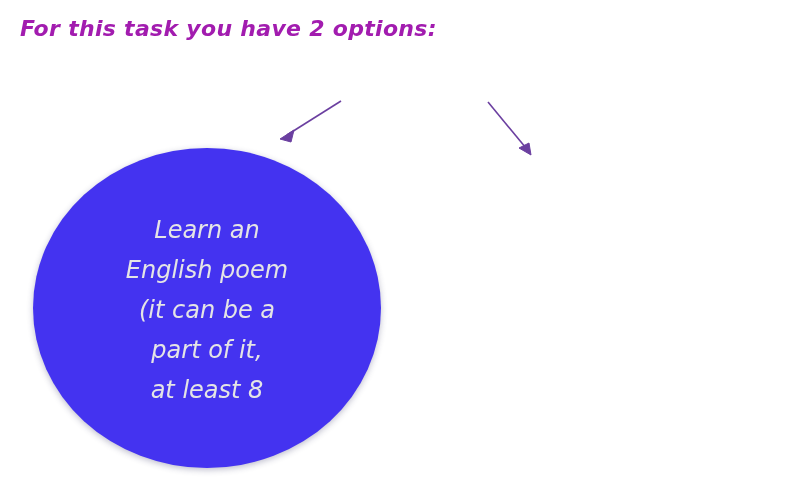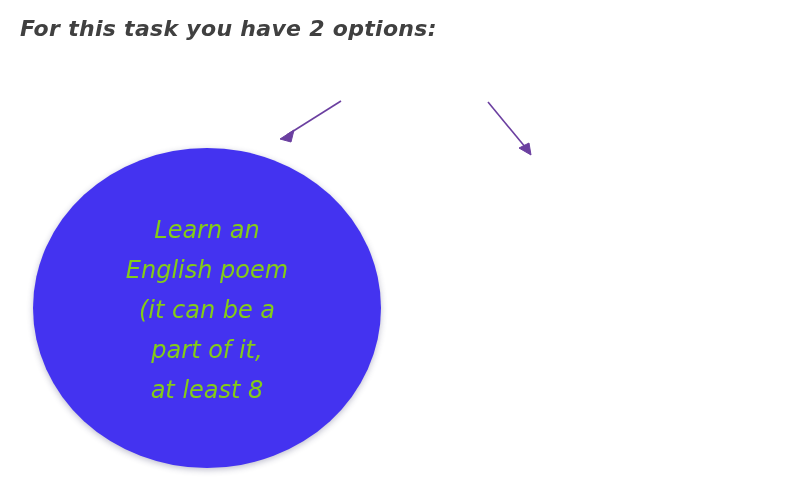--- a/index.html
+++ b/index.html
@@ -85,35 +85,35 @@
     text-align: left;
     color: #ffffff;
     text-shadow: 0 1px 1px rgba(20, 20, 80, 0.35);
   }
 </style>
 </head>
 <body>
 
 <div id="slide" style="background: rgb(255, 255, 255);">
 
-  <div id="title" style="color: #404040;">For this task you have 2 options:</div>
+  <div id="title" style="color: #a21caf;">For this task you have 2 options:</div>
 
   <svg id="arrows" viewBox="0 0 799 485" width="799" height="485" aria-hidden="true">
     <g>
       <line x1="341" y1="101" x2="287" y2="135" stroke="#6B3FA0" stroke-width="1.6"></line>
       <polygon points="280,139 294,130 291,142" fill="#6B3FA0" stroke="#6B3FA0" stroke-width="1"></polygon>
     </g>
     <g>
       <line x1="488" y1="102" x2="526" y2="148" stroke="#6B3FA0" stroke-width="1.6"></line>
       <polygon points="531,155 519,148 529,143" fill="#6B3FA0" stroke="#6B3FA0" stroke-width="1"></polygon>
     </g>
   </svg>
 
   <div id="circle-left" class="option-circle" style="background:#4433F0;">
-    <div class="circle-text" style="color: #84cc16;">Learn an
+    <div class="circle-text" style="color: #e5e5e5;">Learn an
 English poem
 (it can be a
 part of it,
 at least 8</div>
   </div>
 
 
 </div>
 
 </body></html>

